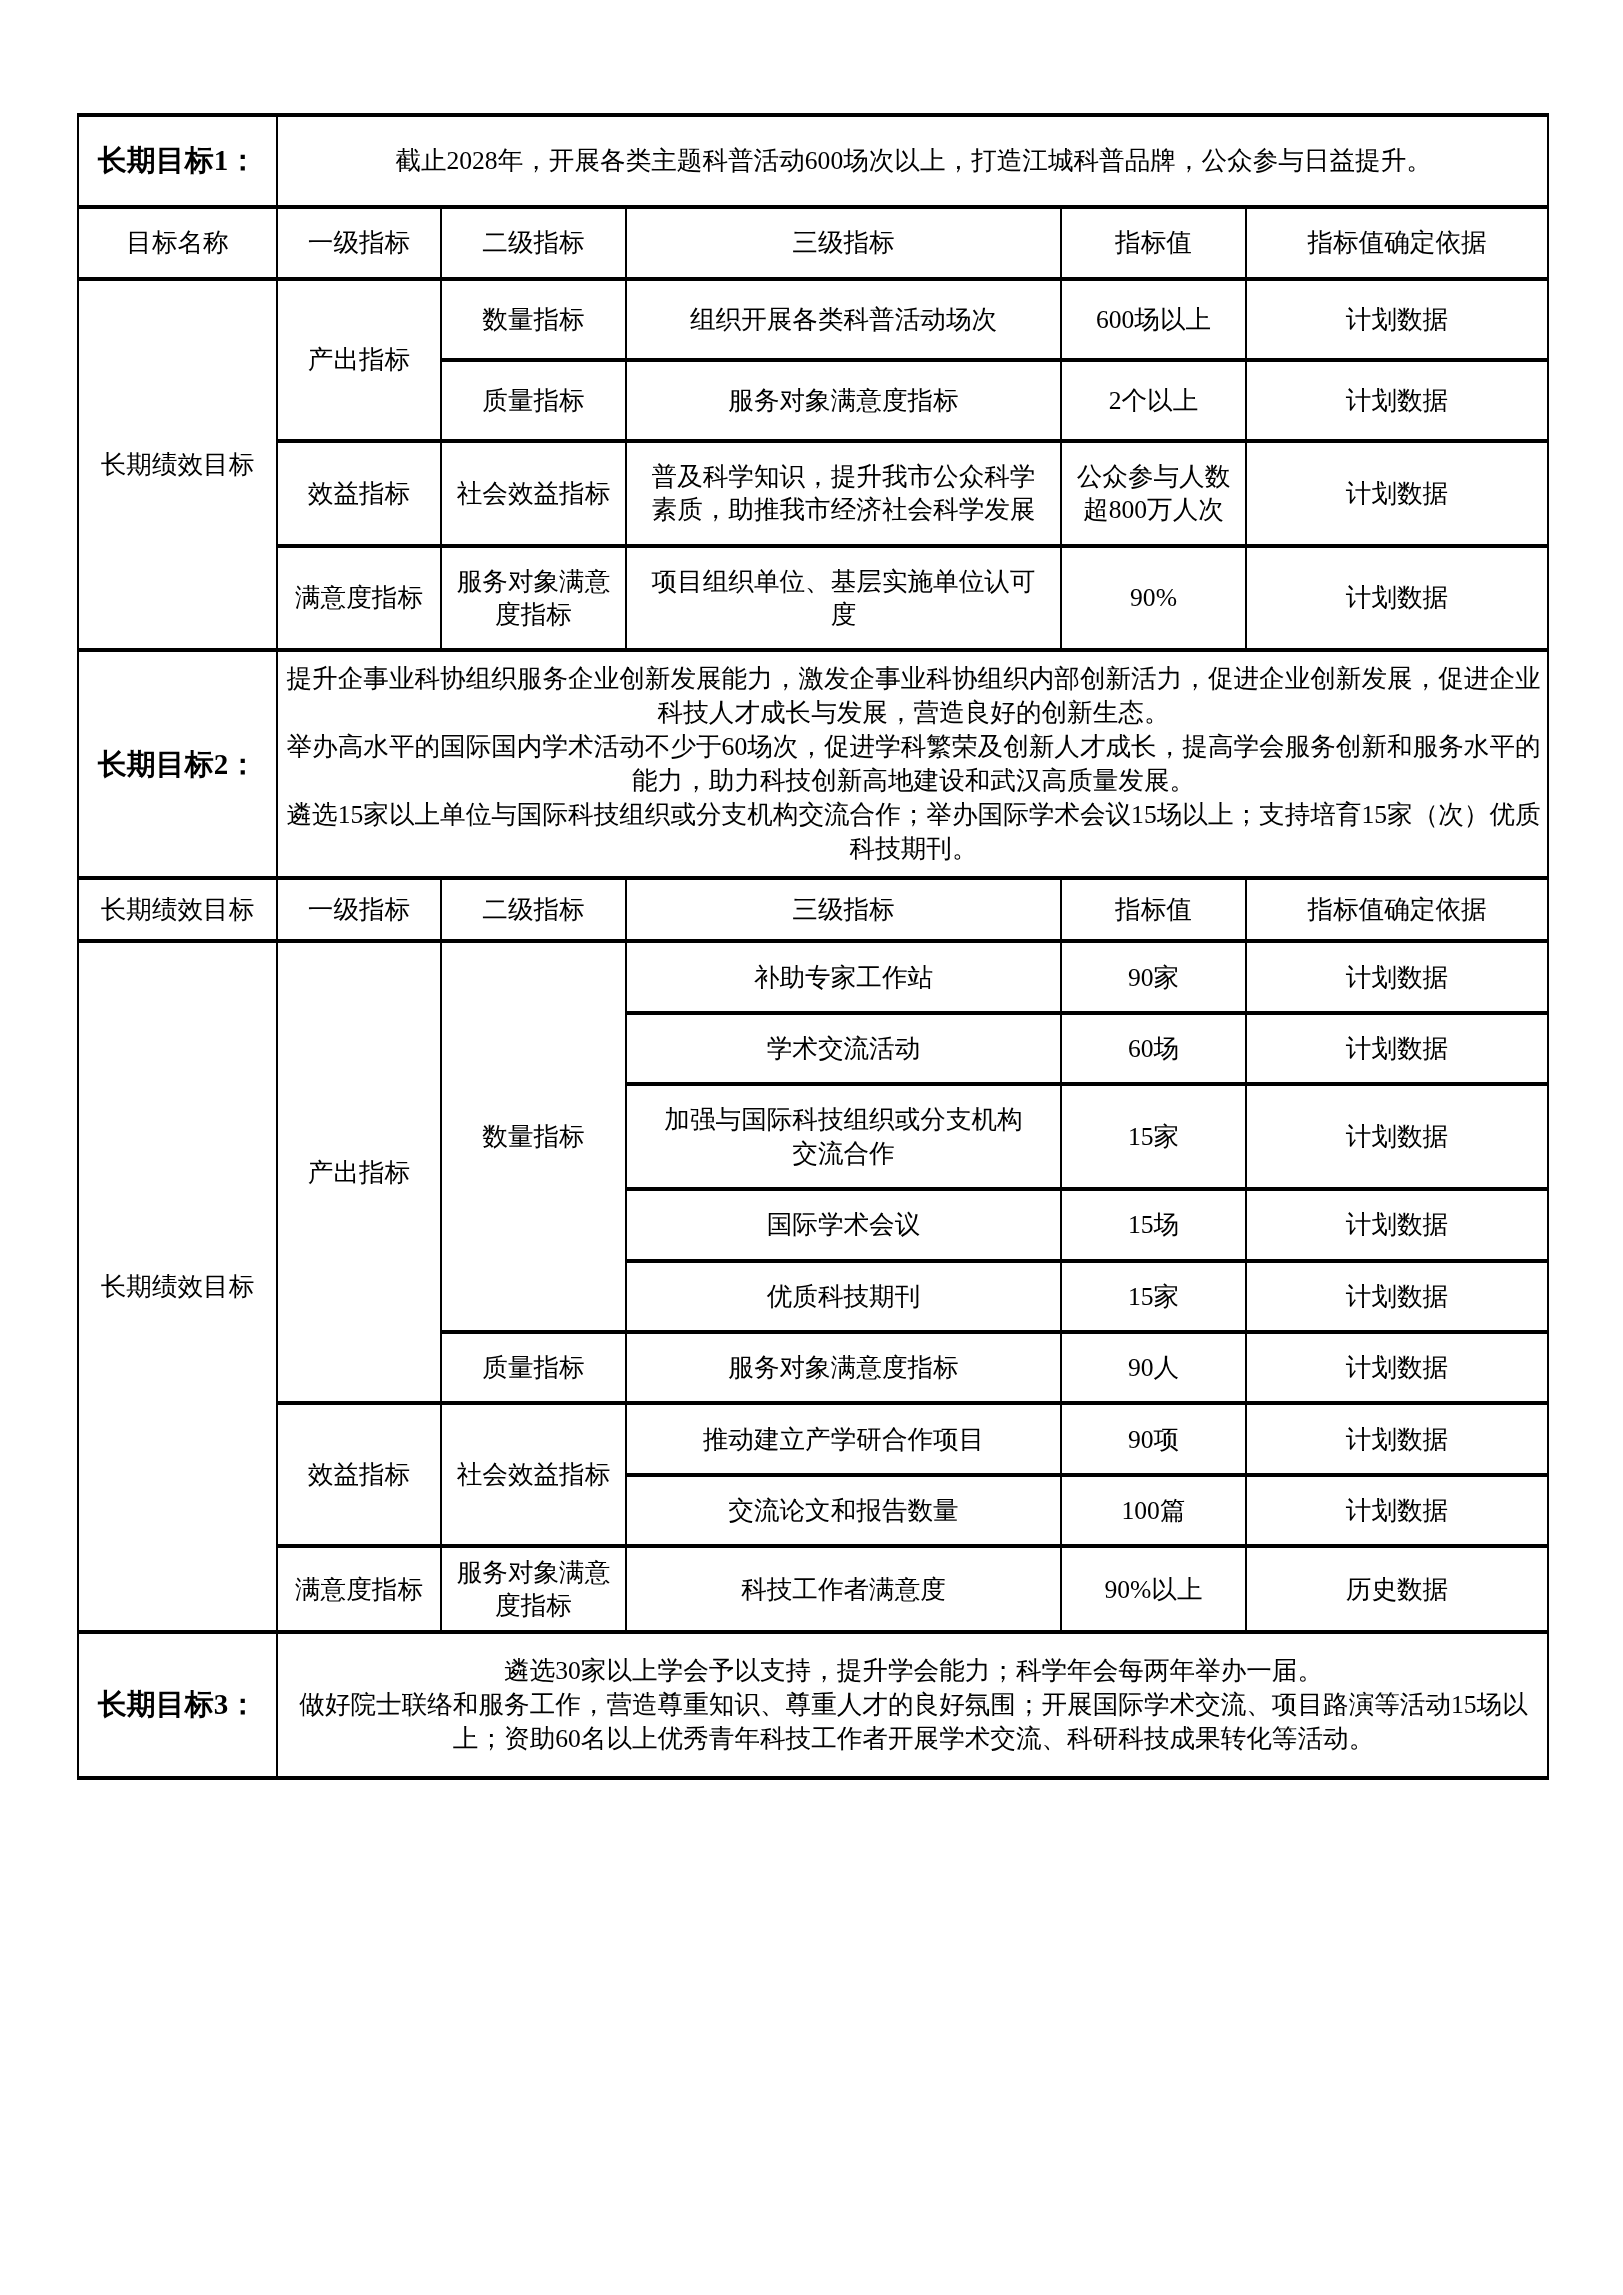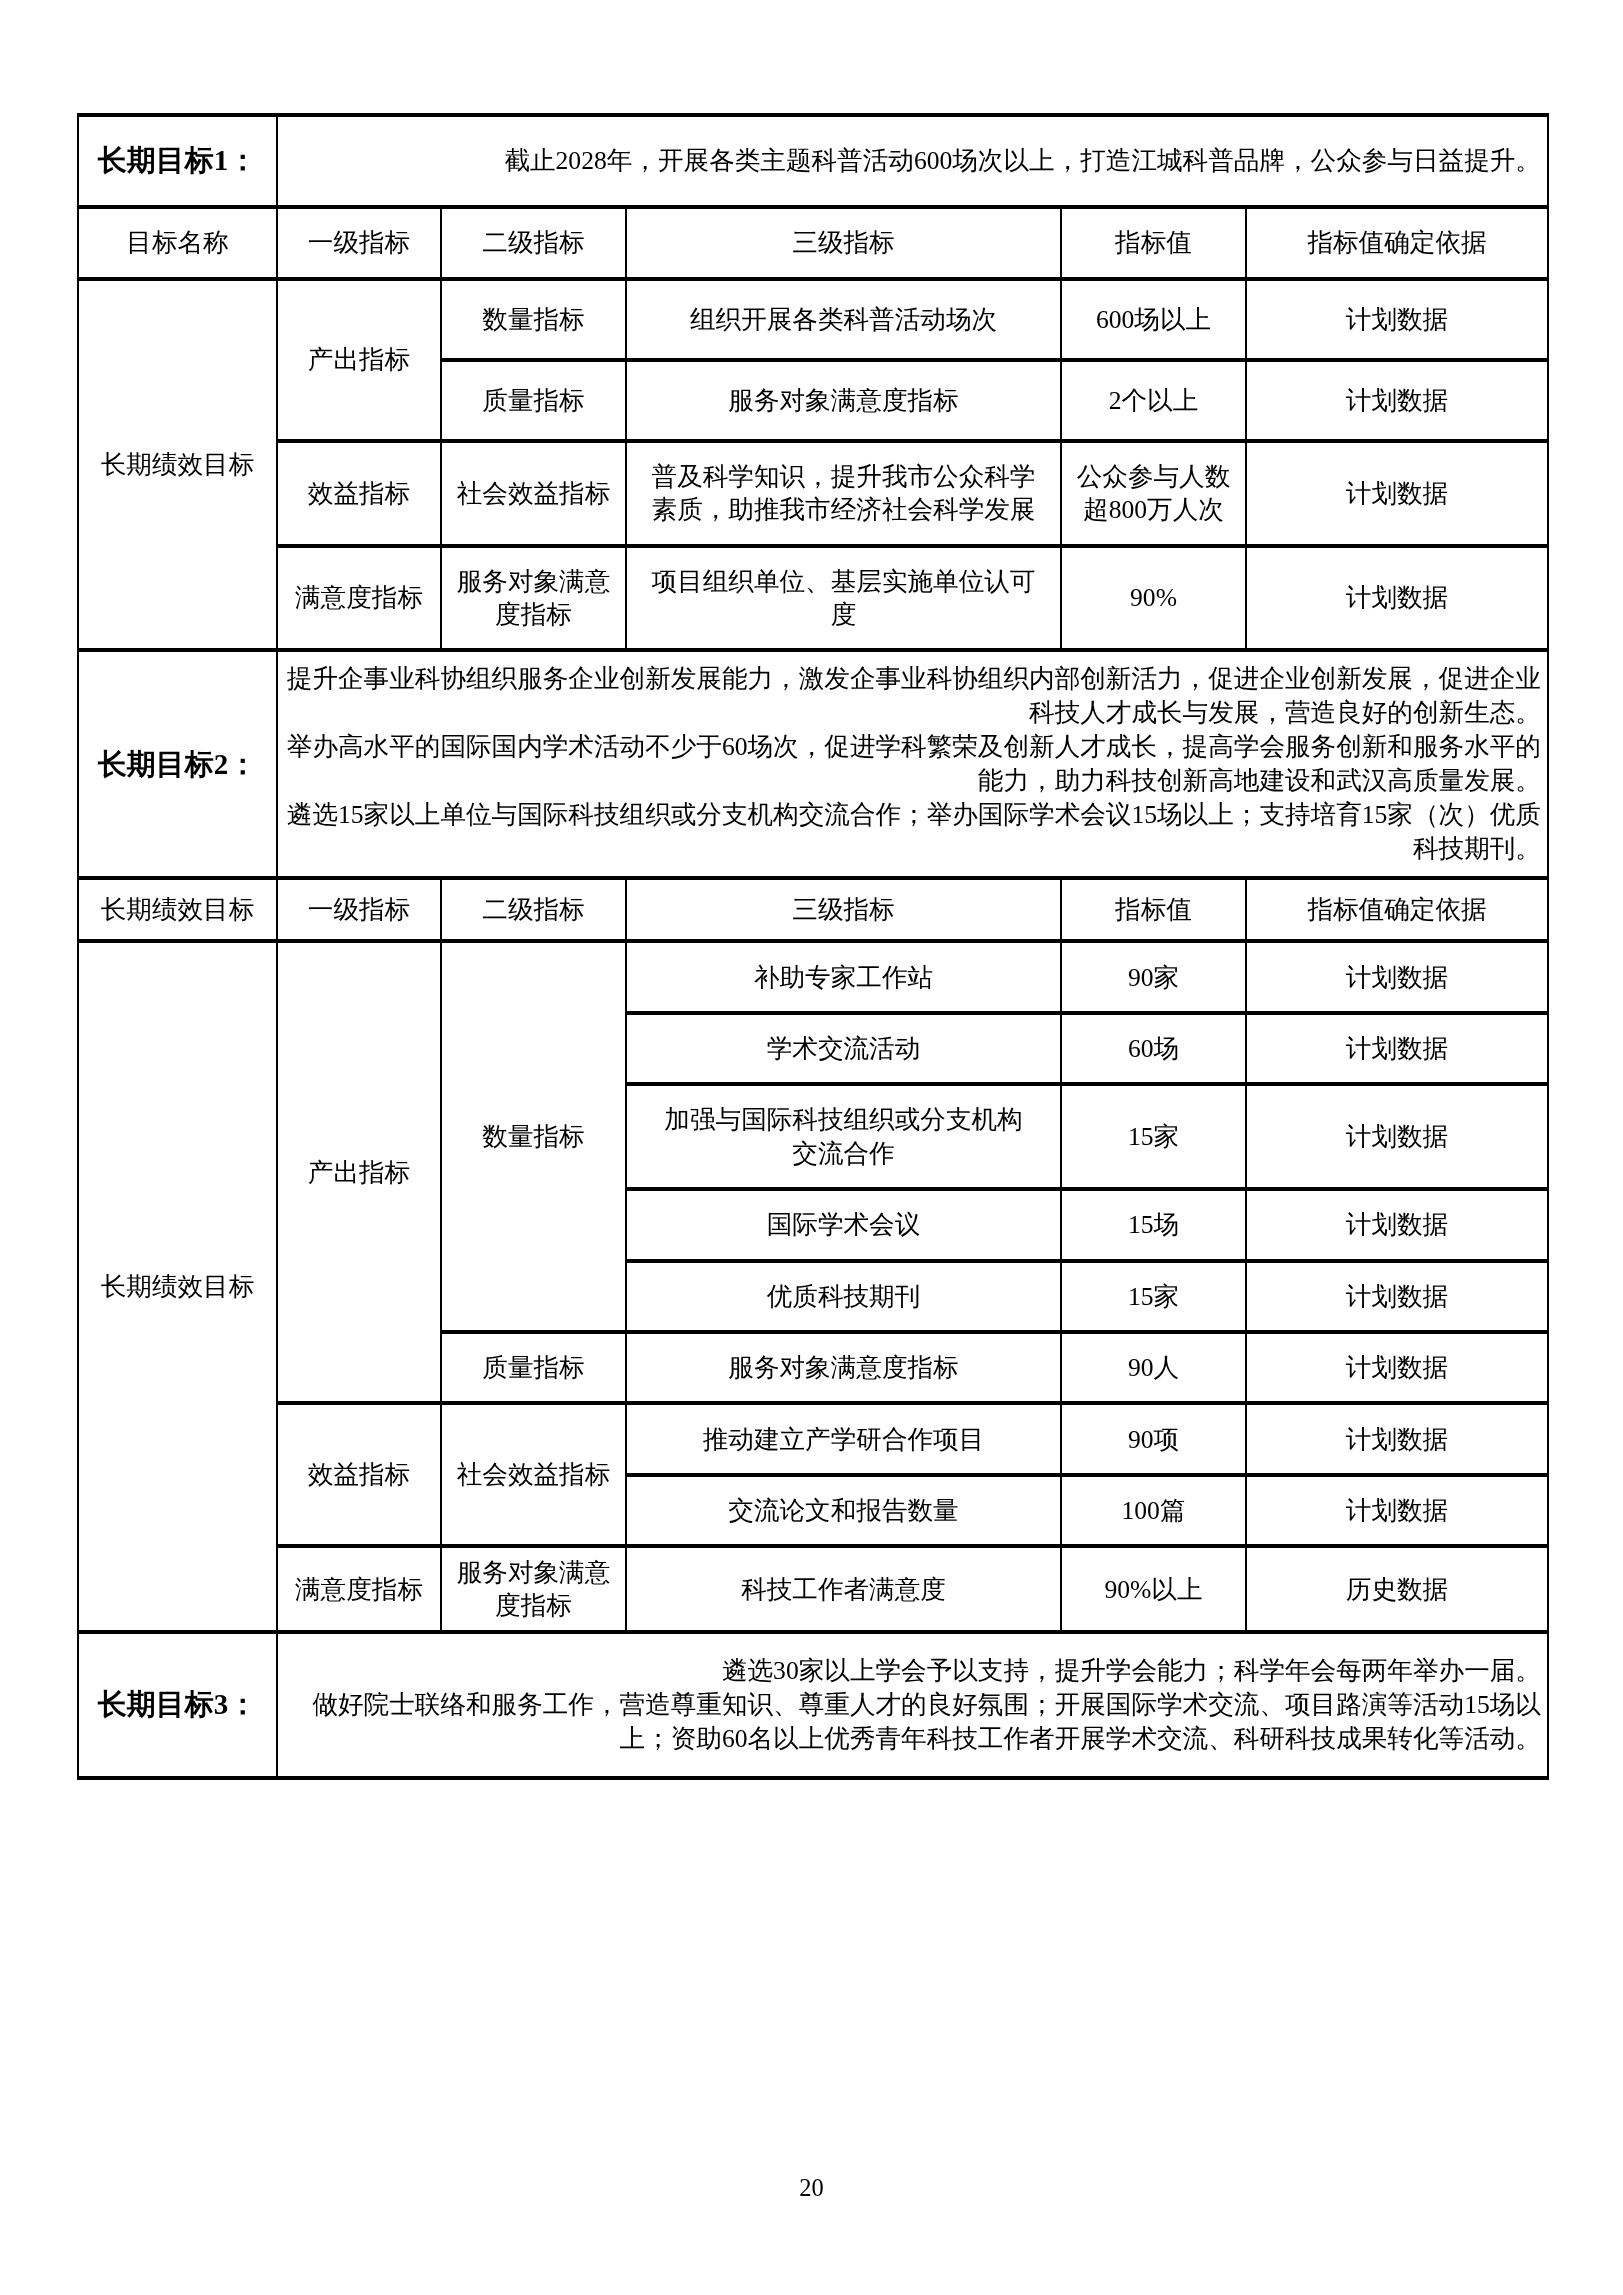--- a/index.html
+++ b/index.html
@@ -48,21 +48,21 @@
     font-weight: bold;
     font-size: 29px;
     padding: 3.1px 4.1px;
   }
   td.desc {
     text-align: left;
     padding: 7.2px 6.1px 7.2px 8.2px;
   }
   .para {
     line-height: 34px;
-    text-align: right;
+    text-align: center;
   }
   .ind-wrap {
     max-width: 404px;
     margin: 14px auto;
   }
   .ind-wrap.narrow {
     max-width: 379px;
   }
   .pageno {
     position: absolute;
@@ -236,16 +236,15 @@
         <td class="lbl">长期目标3：</td>
         <td class="desc" colspan="5">
           <div class="para">遴选30家以上学会予以支持，提升学会能力；科学年会每两年举办一届。</div>
           <div class="para">做好院士联络和服务工作，营造尊重知识、尊重人才的良好氛围；开展国际学术交流、项目路演等活动15场以上；资助60名以上优秀青年科技工作者开展学术交流、科研科技成果转化等活动。</div>
         </td>
       </tr>
 
     </tbody>
   </table>
 
-  <div class="pageno">20</div>
 
 </div>
 
 
 </body></html>

